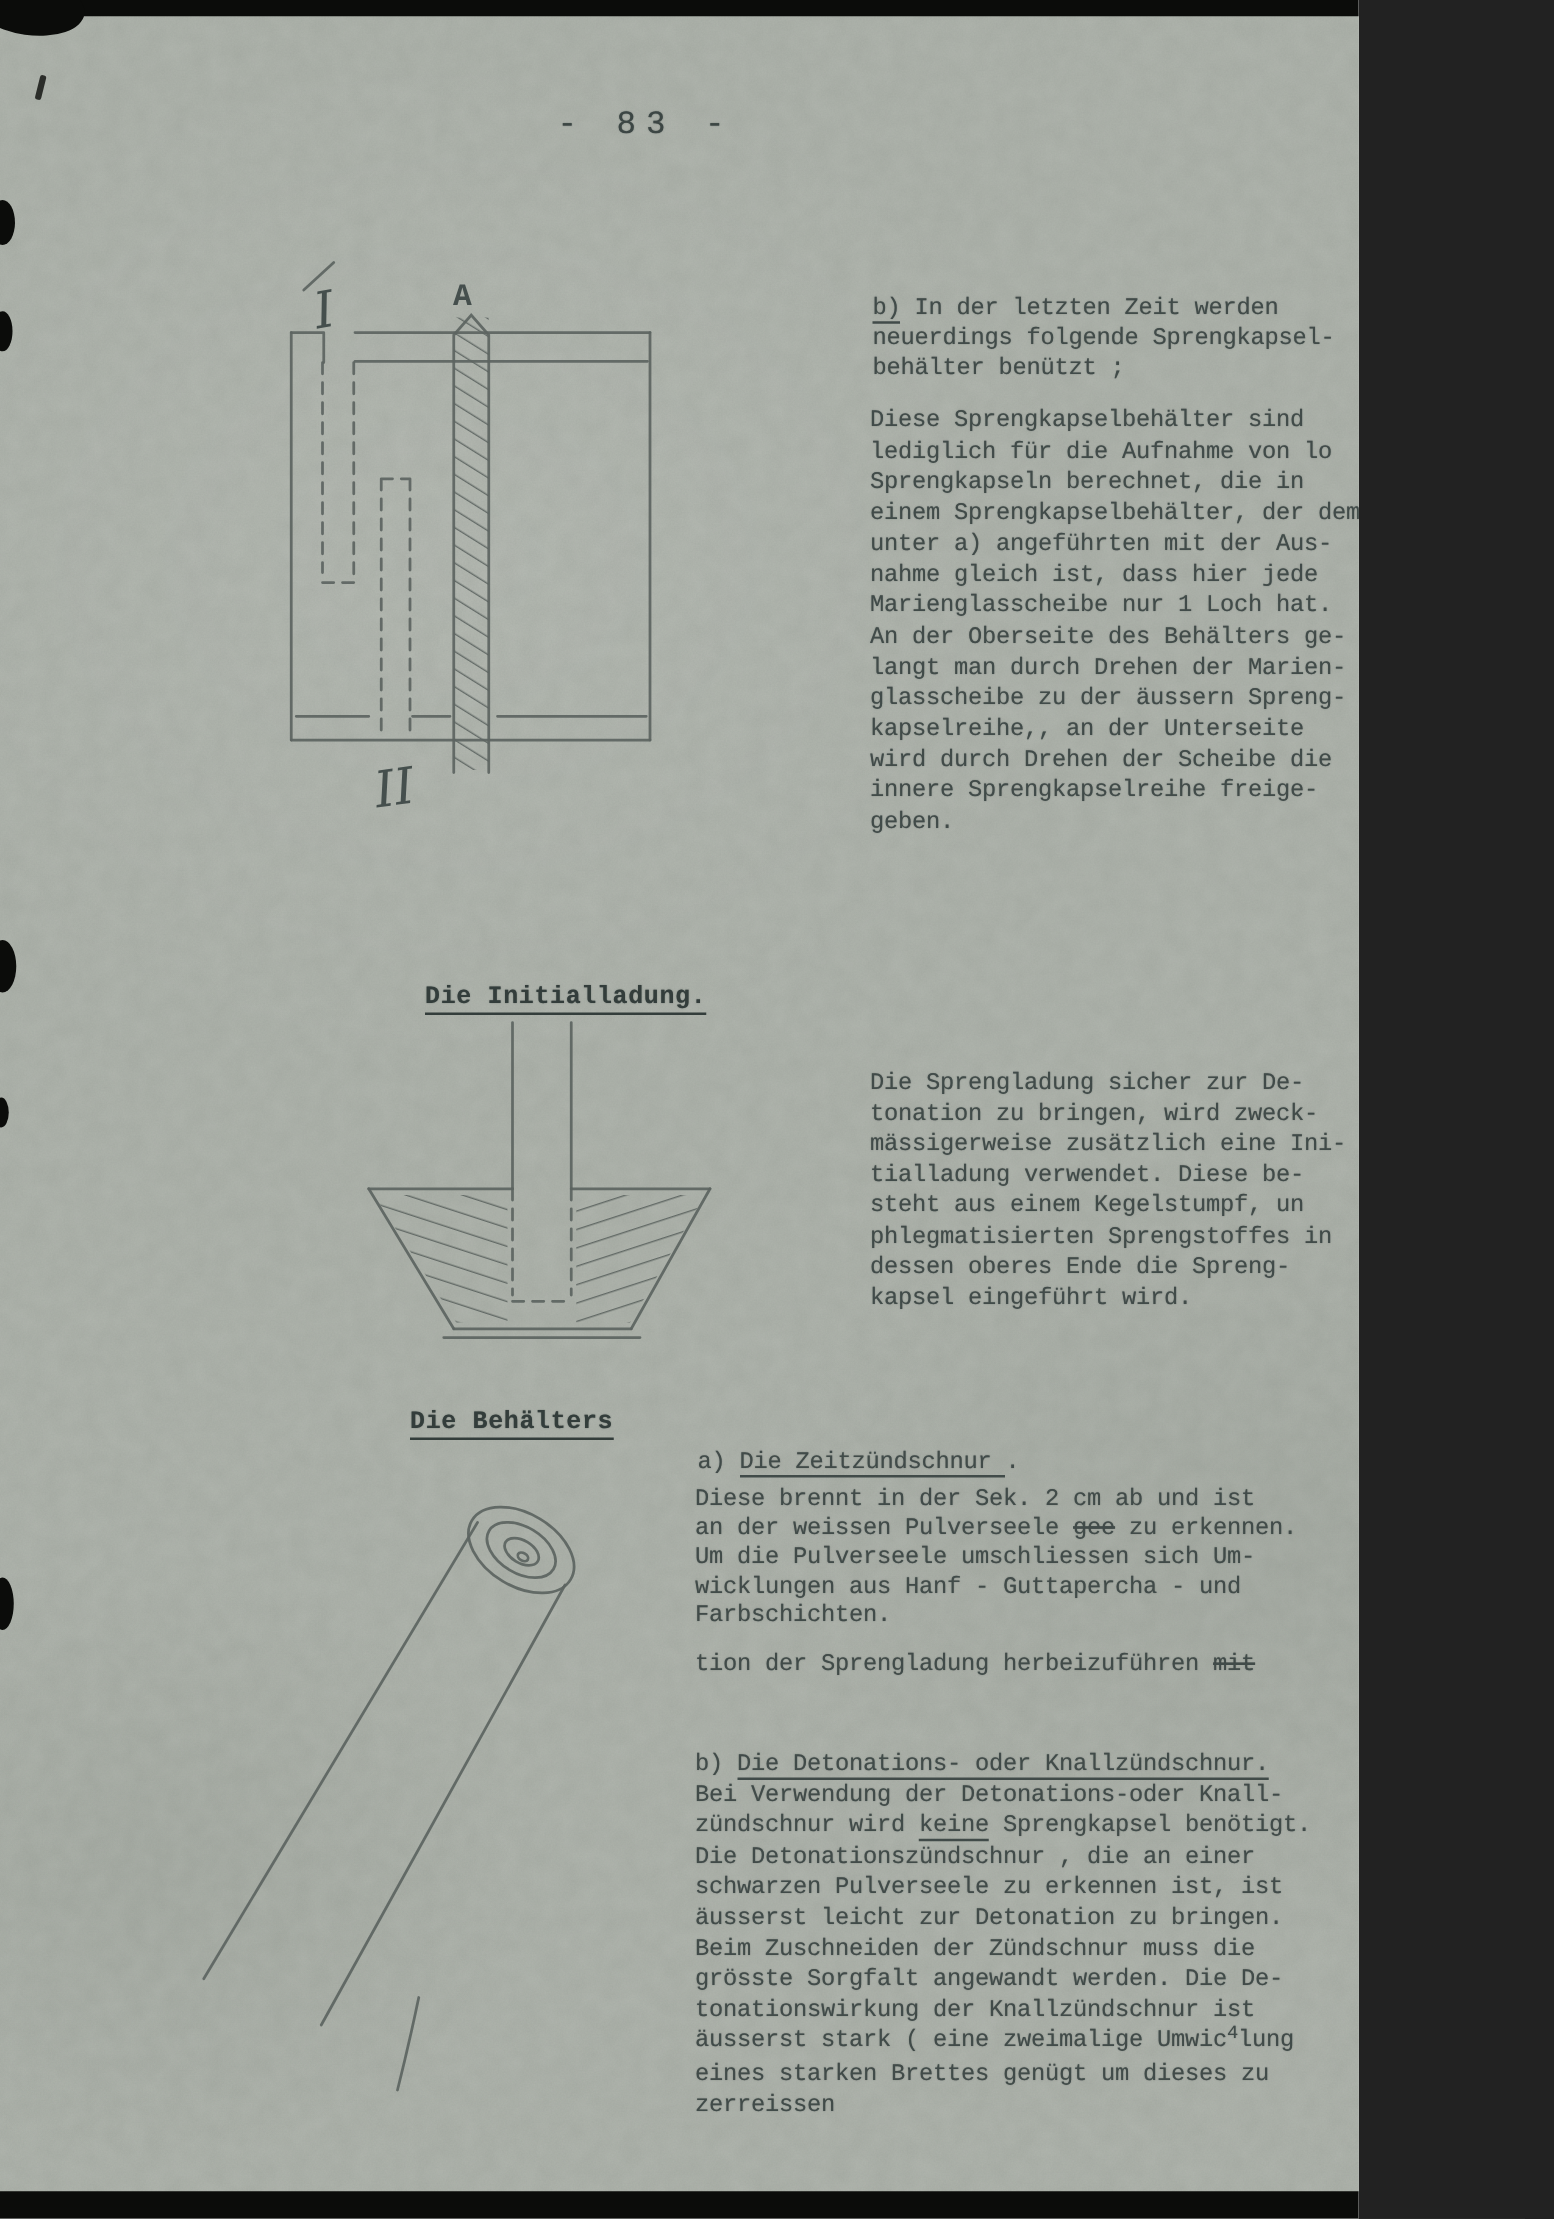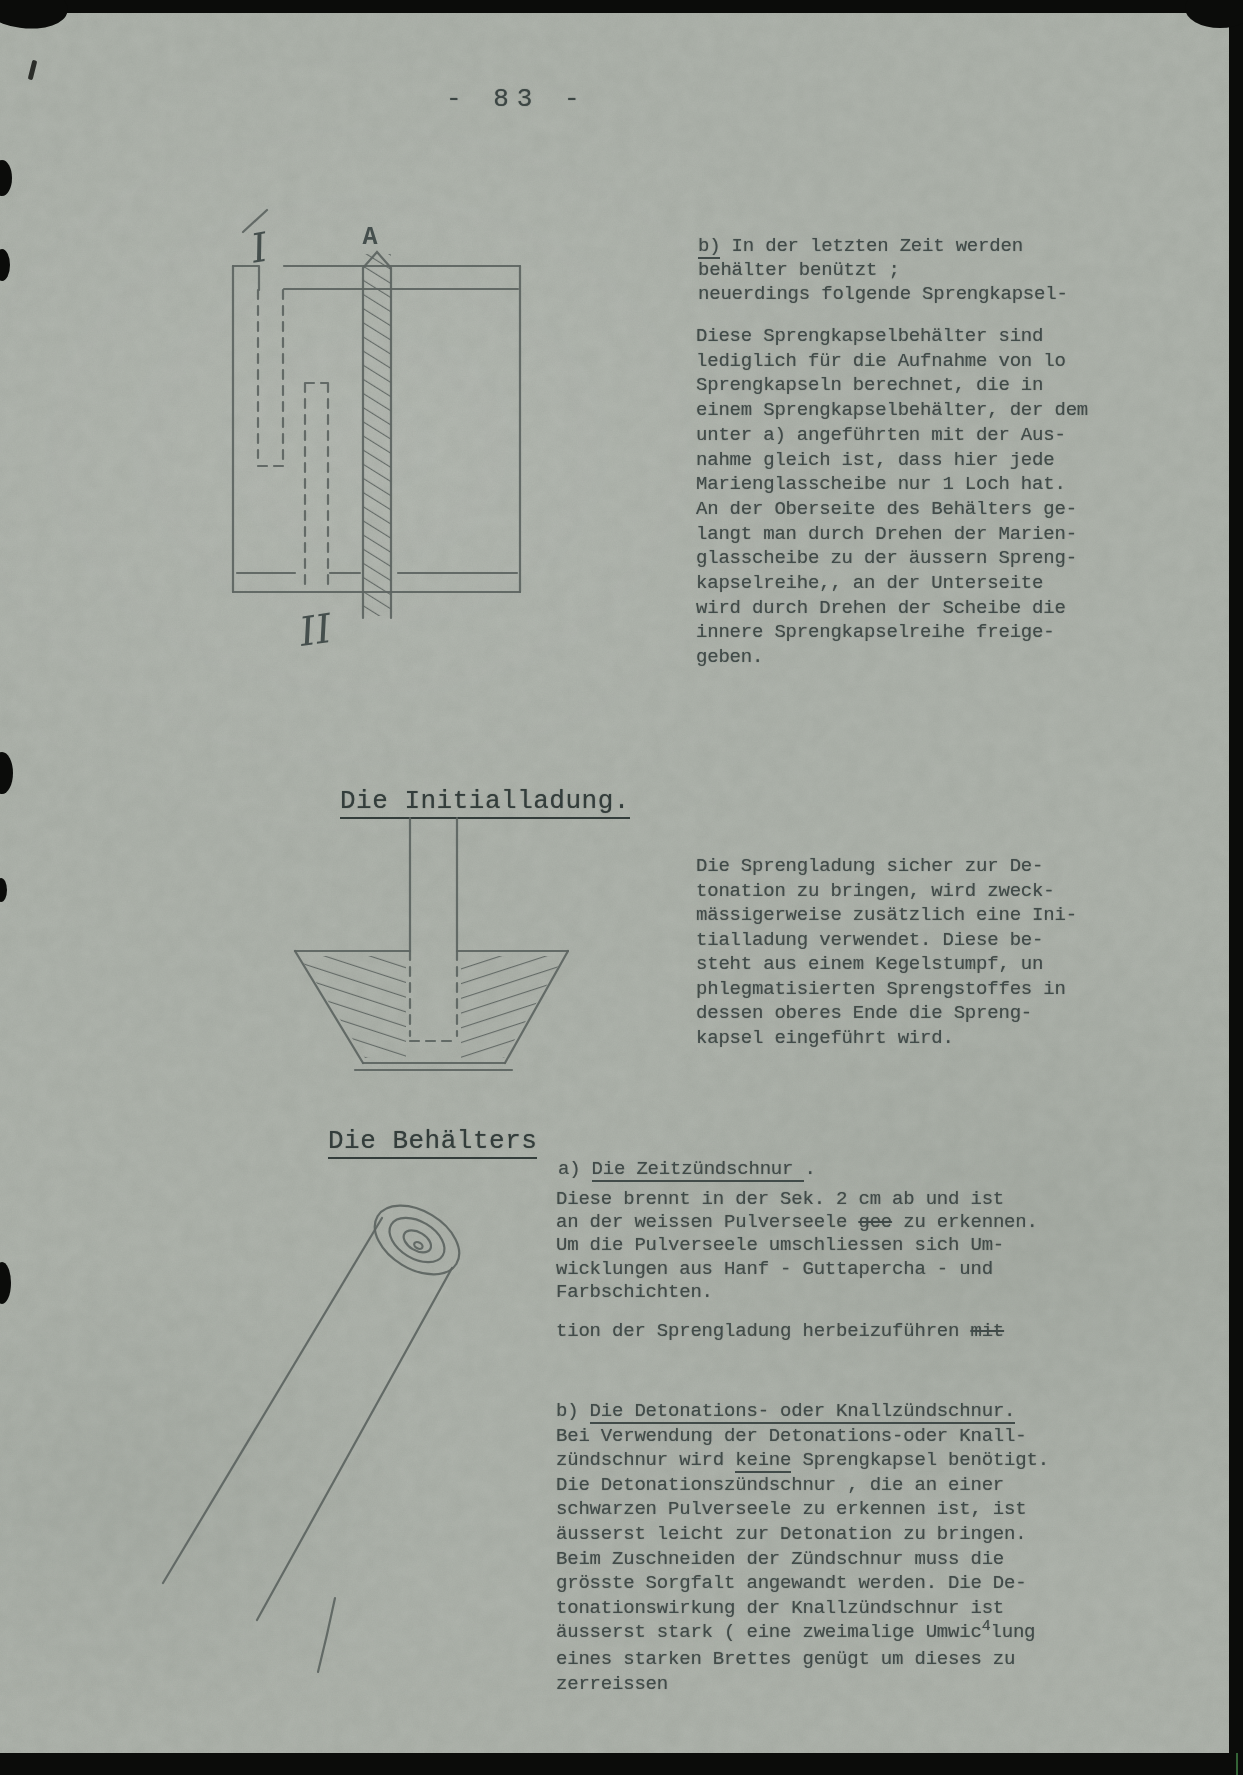--- a/index.html
+++ b/index.html
@@ -1,16 +1,16 @@
 <!DOCTYPE html>
 <html style="--paper: #a9aea6; --ink: #414b49; --ink-dark: #333d3b; --line: #5c6461; --black: #0b0c0a;"><head>
 <meta charset="utf-8">
 <style>
   html,body{margin:0;padding:0;background:#222;}
-  .stage{position:relative;width:1243px;height:1775px;overflow:hidden;background:#ffffff;
+  .stage{position:relative;width:1087px;height:1775px;overflow:hidden;background:#ffffff;
          font-family:"Liberation Mono","DejaVu Sans Mono",monospace;}
   .paper{position:absolute;left:0;top:10px;width:1231px;height:1745px;
          background:
            radial-gradient(900px 700px at 30% 25%, rgba(255,255,255,0.07), rgba(0,0,0,0) 60%),
            radial-gradient(700px 500px at 85% 70%, rgba(60,70,60,0.08), rgba(0,0,0,0) 65%),
            radial-gradient(500px 400px at 10% 85%, rgba(60,70,60,0.07), rgba(0,0,0,0) 60%),
            var(--paper,#a9aea6);}
   .grain{position:absolute;left:0;top:0;pointer-events:none;}
   
   .bar-top{position:absolute;left:0;top:0;width:100%;height:13px;background:var(--black,#0b0c0a);}
@@ -18,21 +18,21 @@
   .strip-right{position:absolute;left:1229px;top:0;width:14px;height:100%;background:var(--black,#0b0c0a);}
   .blob{position:absolute;background:var(--black,#0b0c0a);border-radius:50%;}
   .greenline{position:absolute;left:1236px;top:1753px;width:2px;height:22px;background:#3f7a42;opacity:.8;}
   
   .tblock{position:absolute;font-size:19px;letter-spacing:-0.2px;color:var(--ink,#414b49);
           text-shadow:0 0 1px rgba(52,62,60,0.55);white-space:pre;}
   .tline{display:block;}
   .u{border-bottom:2px solid currentColor;}
   .st{text-decoration:line-through;text-decoration-thickness:2px;}
   .sup{display:inline-block;transform:translateY(-7px);font-size:15px;}
-  .hd{position:absolute;font-size:26px;font-weight:normal;color:var(--ink-dark,#333d3b);
+  .hd{position:absolute;font-size:20px;font-weight:bold;color:var(--ink-dark,#333d3b);
       letter-spacing:.5px;border-bottom:2.5px solid currentColor;padding-bottom:1px;
       text-shadow:0 0 1px rgba(40,50,48,0.6);white-space:pre;}
   .pagenum{position:absolute;left:446px;top:84px;font-size:26px;letter-spacing:8px;
            color:#3c4644;text-shadow:0 0 1px rgba(45,55,53,.6);}
   .diag{position:absolute;}
   .diag line,.diag path,.diag ellipse,.diag polyline{stroke:var(--line,#5c6461);fill:none;
         stroke-width:2.2;stroke-linecap:round;opacity:.92;}
   .diag .dash{stroke-dasharray:9 7;}
   .diag text{fill:#454f4d;stroke:none;}
   .hand{font-family:"DejaVu Serif","Liberation Serif",serif;font-style:italic;font-size:40px;}
@@ -110,21 +110,21 @@
     <ellipse cx="299" cy="62" rx="46" ry="29" transform="rotate(31 299 62)"></ellipse>
     <ellipse cx="299" cy="62" rx="30" ry="18.5" transform="rotate(31 299 62)"></ellipse>
     <ellipse cx="300" cy="63" rx="15" ry="9" transform="rotate(31 299 62)"></ellipse>
     <ellipse cx="303" cy="66" rx="4.5" ry="3" transform="rotate(31 299 62)"></ellipse>
     <path d="M264,40 L45,405"></path>
     <path d="M334,90 L139,442"></path>
     <path d="M217,420 C212,444 206,470 200,494" stroke-width="2.5" stroke="#474f4d"></path>
   </svg>
 
   <div id="blocks">
-      <div class="tblock" style="left: 698px; top: 234px; line-height: 24px;"><div class="tline"><span class="u">b)</span><span> In der letzten Zeit werden</span></div><div class="tline"><span>behälter benützt ;</span></div><div class="tline"><span>neuerdings folgende Sprengkapsel-</span></div></div>
+      <div class="tblock" style="left: 698px; top: 234px; line-height: 24px;"><div class="tline"><span class="u">b)</span><span> In der letzten Zeit werden</span></div><div class="tline"><span>neuerdings folgende Sprengkapsel-</span></div><div class="tline"><span>behälter benützt ;</span></div></div>
       <div class="tblock" style="left: 696px; top: 324px; line-height: 24.7px;"><div class="tline"><span>Diese Sprengkapselbehälter sind</span></div><div class="tline"><span>lediglich für die Aufnahme von lo</span></div><div class="tline"><span>Sprengkapseln berechnet, die in</span></div><div class="tline"><span>einem Sprengkapselbehälter, der dem</span></div><div class="tline"><span>unter a) angeführten mit der Aus-</span></div><div class="tline"><span>nahme gleich ist, dass hier jede</span></div><div class="tline"><span>Marienglasscheibe nur 1 Loch hat.</span></div><div class="tline"><span>An der Oberseite des Behälters ge-</span></div><div class="tline"><span>langt man durch Drehen der Marien-</span></div><div class="tline"><span>glasscheibe zu der äussern Spreng-</span></div><div class="tline"><span>kapselreihe,, an der Unterseite</span></div><div class="tline"><span>wird durch Drehen der Scheibe die</span></div><div class="tline"><span>innere Sprengkapselreihe freige-</span></div><div class="tline"><span>geben.</span></div></div>
       <div class="tblock" style="left: 696px; top: 854px; line-height: 24.5px;"><div class="tline"><span>Die Sprengladung sicher zur De-</span></div><div class="tline"><span>tonation zu bringen, wird zweck-</span></div><div class="tline"><span>mässigerweise zusätzlich eine Ini-</span></div><div class="tline"><span>tialladung verwendet. Diese be-</span></div><div class="tline"><span>steht aus einem Kegelstumpf, un</span></div><div class="tline"><span>phlegmatisierten Sprengstoffes in</span></div><div class="tline"><span>dessen oberes Ende die Spreng-</span></div><div class="tline"><span>kapsel eingeführt wird.</span></div></div>
       <div class="tblock" style="left: 558px; top: 1157px; line-height: 24px; text-align: right;"><div class="tline"><span>a) </span><span class="u">Die Zeitzündschnur </span><span>.</span></div></div>
       <div class="tblock" style="left: 556px; top: 1188px; line-height: 23.2px;"><div class="tline"><span>Diese brennt in der Sek. 2 cm ab und ist</span></div><div class="tline"><span>an der weissen Pulverseele </span><span class="st">gee</span><span> zu erkennen.</span></div><div class="tline"><span>Um die Pulverseele umschliessen sich Um-</span></div><div class="tline"><span>wicklungen aus Hanf - Guttapercha - und</span></div><div class="tline"><span>Farbschichten.</span></div></div>
       <div class="tblock" style="left: 556px; top: 1320px; line-height: 23.2px;"><div class="tline"><span>tion der Sprengladung herbeizuführen </span><span class="st">mit</span></div></div>
       <div class="tblock" style="left: 556px; top: 1399px; line-height: 24.6px;"><div class="tline"><span>b) </span><span class="u">Die Detonations- oder Knallzündschnur.</span></div><div class="tline"><span>Bei Verwendung der Detonations-oder Knall-</span></div><div class="tline"><span>zündschnur wird </span><span class="u">keine</span><span> Sprengkapsel benötigt.</span></div><div class="tline"><span>Die Detonationszündschnur , die an einer</span></div><div class="tline"><span>schwarzen Pulverseele zu erkennen ist, ist</span></div><div class="tline"><span>äusserst leicht zur Detonation zu bringen.</span></div><div class="tline"><span>Beim Zuschneiden der Zündschnur muss die</span></div><div class="tline"><span>grösste Sorgfalt angewandt werden. Die De-</span></div><div class="tline"><span>tonationswirkung der Knallzündschnur ist</span></div><div class="tline"><span>äusserst stark ( eine zweimalige Umwic</span><span class="sup">4</span><span>lung</span></div><div class="tline"><span>eines starken Brettes genügt um dieses zu</span></div><div class="tline"><span>zerreissen</span></div></div>
     </div>
 
   <div class="bar-top"></div>
   <div class="bar-bottom"></div>

